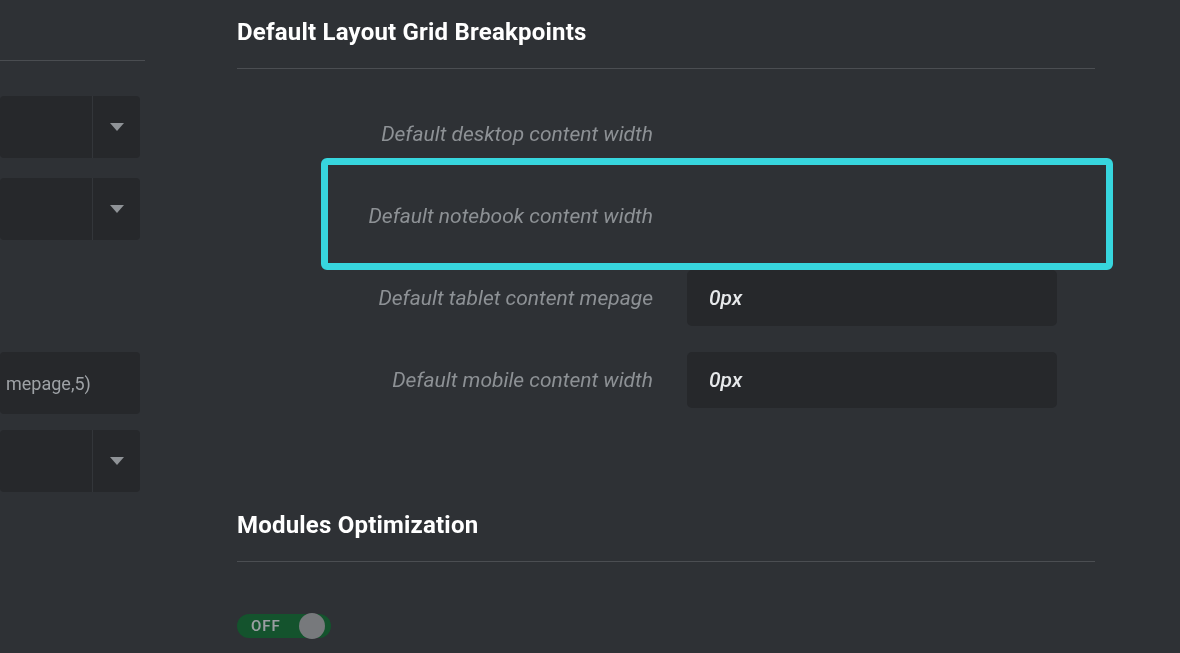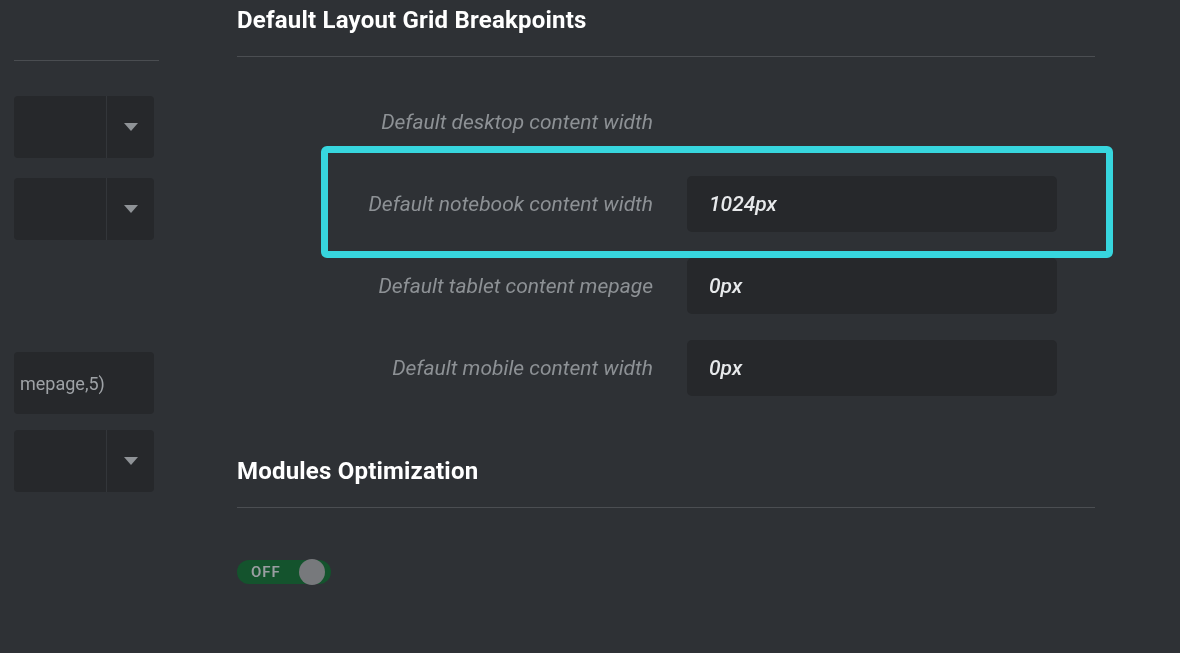--- a/index.html
+++ b/index.html
@@ -9,21 +9,21 @@
       background: #2e3135;
       font-family: -apple-system, BlinkMacSystemFont, "Segoe UI", Roboto, Arial, sans-serif;
       color: #c8cbce;
       overflow: hidden;
       position: relative;
     }
 
     
     .sidebar {
       position: absolute;
-      left: 14px;
+      left: 0;
       top: 0;
       width: 145px;
       height: 549px;
     }
     .sb-divider {
       position: absolute;
       left: 0;
       top: 60px;
       width: 145px;
       height: 1px;
@@ -89,21 +89,21 @@
       font-weight: 700;
       letter-spacing: 0.2px;
     }
     .section-hr {
       margin-top: 22px;
       height: 1px;
       background: #4b4e52;
       width: 858px;
     }
 
-    .sec-breakpoints { padding-top: 6px; }
+    .sec-breakpoints { padding-top: 18px; }
     .fields { margin-top: 24px; }
 
     .field-row {
       display: flex;
       align-items: center;
       height: 82px;
       font-style: italic;
     }
     .field-label {
       width: 450px;
@@ -133,21 +133,21 @@
       left: 84px;
       top: 65px;
       width: 792px;
       height: 112px;
       border: 7px solid #37d6de;
       border-radius: 6px;
       pointer-events: none;
     }
 
     .sec-modules {
-      margin-top: 48px;
+      margin-top: 90px;
     }
 
     .toggle-row {
       display: flex;
       align-items: center;
       margin-top: 52px;
     }
     .toggle-label {
       width: 450px;
       text-align: right;
@@ -217,21 +217,20 @@
     <div class="section-hr"></div>
 
     <div class="fields" style="position:relative;">
 
       <div class="field-row">
         <div class="field-label">Default desktop content width</div>
       </div>
 
       <div class="field-row">
         <div class="field-label">Default notebook content width</div>
-        <div class="field-input">1024px</div>
       </div>
 
       <div class="field-row">
         <div class="field-label">Default tablet content mepage</div>
         <div class="field-input">0px</div>
       </div>
 
       <div class="field-row">
         <div class="field-label">Default mobile content width</div>
         <div class="field-input">0px</div>

